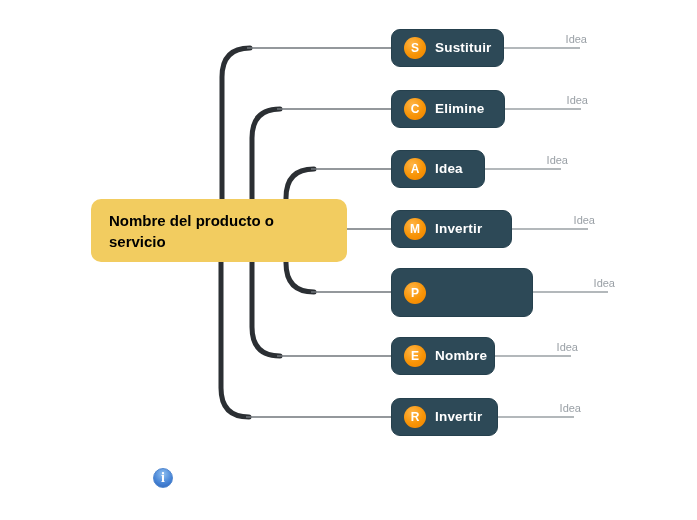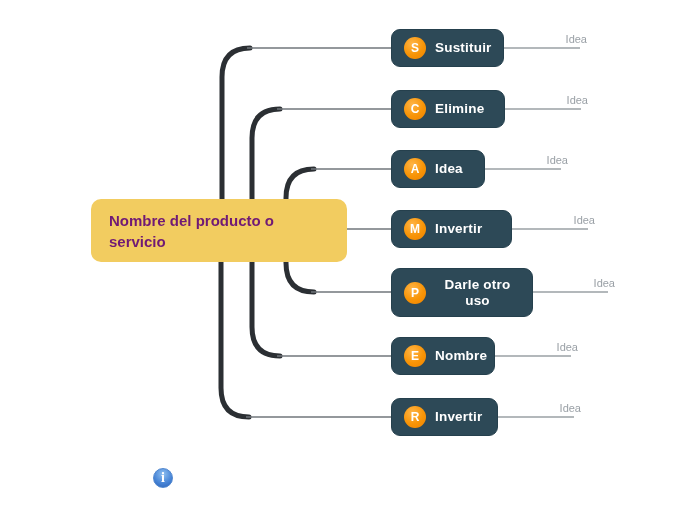--- a/index.html
+++ b/index.html
@@ -17,21 +17,21 @@
     position:absolute;
     left:91px;top:199px;width:256px;height:63px;
     box-sizing:border-box;
     background:#f2cc60;
     border-radius:10px;
     display:flex;align-items:center;
     padding:6px 18px;
     z-index:3;
   }
   .center-topic .label{
-    color:#701a75;
+    color:#000000;
     font-weight:bold;
     font-size:15px;
     line-height:21px;
   }
 
   
   .topic{
     position:absolute;
     box-sizing:border-box;
     background:#2d4957;
@@ -156,21 +156,20 @@
     <span class="label">Idea</span>
   </div>
 
   <div class="topic" style="left:391px;top:210px;width:121px;height:38px;">
     <span class="badge">M</span>
     <span class="label">Invertir</span>
   </div>
 
   <div class="topic" style="left:391px;top:268px;width:142px;height:49px;">
     <span class="badge">P</span>
-    <span class="label">Darle otro uso</span>
   </div>
 
   <div class="topic" style="left:391px;top:337px;width:104px;height:38px;">
     <span class="badge">E</span>
     <span class="label">Nombre</span>
   </div>
 
   <div class="topic" style="left:391px;top:398px;width:107px;height:38px;">
     <span class="badge">R</span>
     <span class="label">Invertir</span>

